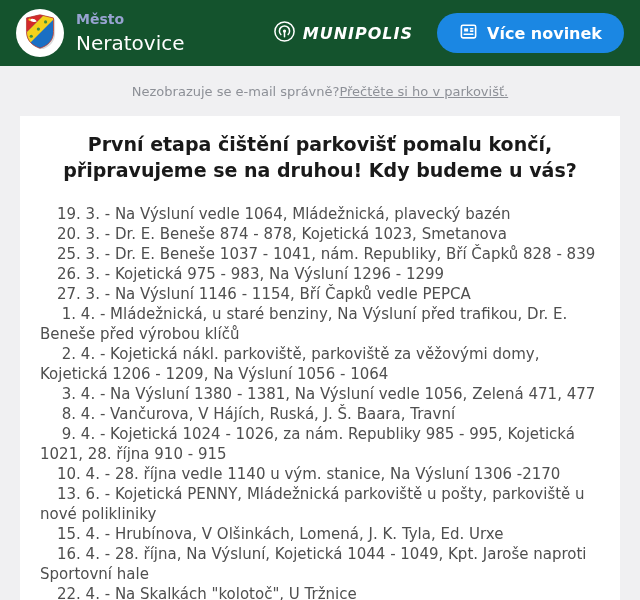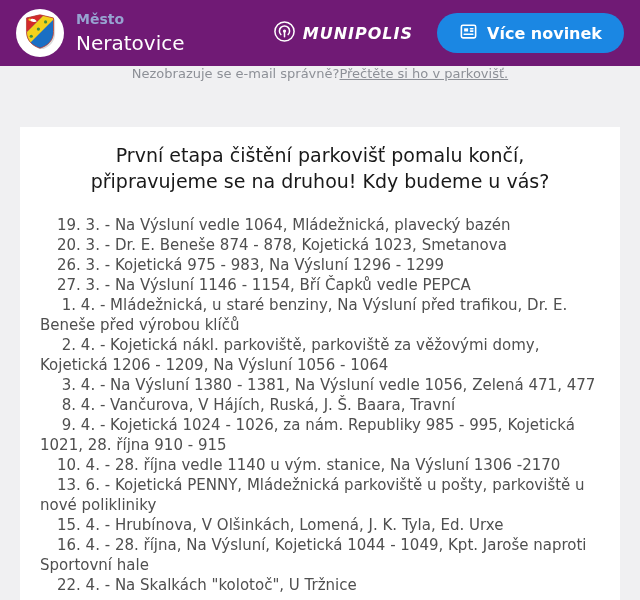--- a/index.html
+++ b/index.html
@@ -7,21 +7,21 @@
     margin: 0; padding: 0;
     width: 640px; height: 600px;
     overflow: hidden;
     background: #f0f0f2;
     font-family: "DejaVu Sans", "Liberation Sans", sans-serif;
   }
 
   
   .header {
     height: 66px;
-    background: #701a75;
+    background: #14532d;
     display: flex;
     align-items: center;
     padding: 0 16px;
   }
   .logo-circle {
     width: 48px; height: 48px;
     background: #ffffff;
     border-radius: 50%;
     overflow: hidden;
     display: flex; align-items: center; justify-content: center;
@@ -46,41 +46,41 @@
     color: #ffffff;
     font-family: inherit;
     font-size: 16px; font-weight: bold;
     padding: 0 22px;
     display: flex; align-items: center; gap: 9px;
     cursor: pointer;
   }
 
   
   .notice {
-    height: 61px;
-    display: flex; align-items: flex-start; justify-content: center;
+    height: 50px;
+    display: flex; align-items: center; justify-content: center;
     font-size: 13px;
     color: #8d9097;
   }
   .notice a { color: #8d9097; text-decoration: underline; }
 
   
   .card {
     background: #ffffff;
     margin: 0 20px;
     padding: 15px 20px 24px 20px;
     min-height: 520px;
   }
   .card h1 {
     margin: 0 0 20px 0;
     font-size: 19px;
     line-height: 26px;
     color: #191919;
     text-align: center;
-    font-weight: normal;
+    font-weight: bold;
   }
   .schedule { margin-top: 21px; }
   .sched-line {
     margin: 0;
     font-size: 15px;
     line-height: 20px;
     color: #4f4f4f;
     white-space: pre-wrap;
     text-indent: 17px;
   }
@@ -147,20 +147,21 @@
 </div>
 
 <div class="card">
   <h1>
     <span>První etapa čištění parkovišť pomalu končí,</span><br>
     <span>připravujeme se na druhou! Kdy budeme u vás?</span>
   </h1>
   <div class="schedule">
       <p class="sched-line">19. 3. - Na Výsluní vedle 1064, Mládežnická, plavecký bazén</p>
       <p class="sched-line">20. 3. - Dr. E. Beneše 874 - 878, Kojetická 1023, Smetanova</p>
+      <p class="sched-line">25. 3. - Dr. E. Beneše 1037 - 1041, nám. Republiky, Bří Čapků 828 - 839</p>
       <p class="sched-line">26. 3. - Kojetická 975 - 983, Na Výsluní 1296 - 1299</p>
       <p class="sched-line">27. 3. - Na Výsluní 1146 - 1154, Bří Čapků vedle PEPCA</p>
       <p class="sched-line"> 1. 4. - Mládežnická, u staré benziny, Na Výsluní před trafikou, Dr. E. Beneše před výrobou klíčů</p>
       <p class="sched-line"> 2. 4. - Kojetická nákl. parkoviště, parkoviště za věžovými domy, Kojetická 1206 - 1209, Na Výsluní 1056 - 1064</p>
       <p class="sched-line"> 3. 4. - Na Výsluní 1380 - 1381, Na Výsluní vedle 1056, Zelená 471, 477</p>
       <p class="sched-line"> 8. 4. - Vančurova, V Hájích, Ruská, J. Š. Baara, Travní</p>
       <p class="sched-line"> 9. 4. - Kojetická 1024 - 1026, za nám. Republiky 985 - 995, Kojetická 1021, 28. října 910 - 915</p>
       <p class="sched-line">10. 4. - 28. října vedle 1140 u vým. stanice, Na Výsluní 1306 -2170</p>
       <p class="sched-line">13. 6. - Kojetická PENNY, Mládežnická parkoviště u pošty, parkoviště u nové polikliniky</p>
       <p class="sched-line">15. 4. - Hrubínova, V Olšinkách, Lomená, J. K. Tyla, Ed. Urxe</p>

